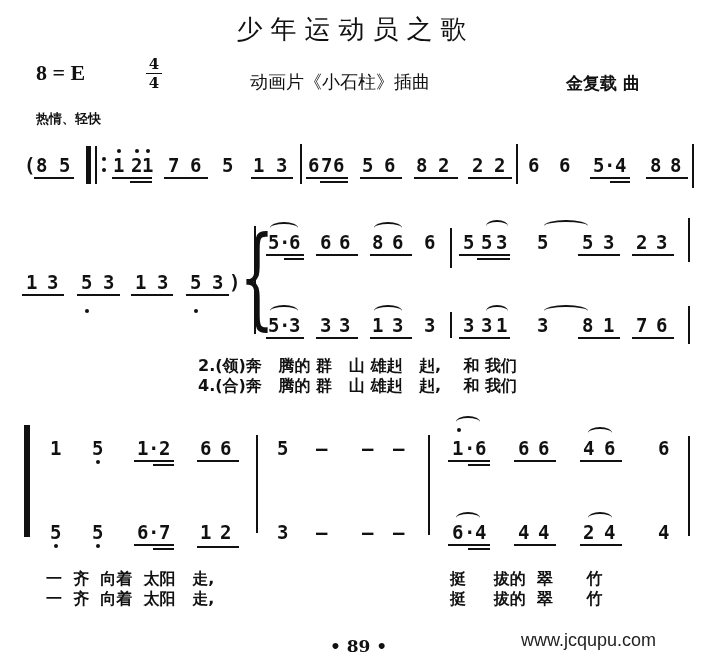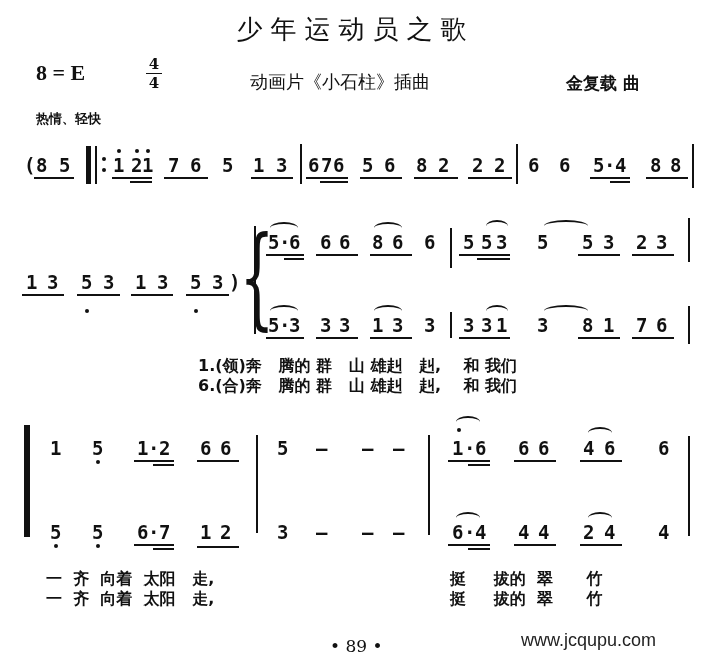--- a/index.html
+++ b/index.html
@@ -12,21 +12,21 @@
   .subtitle{left:250px;top:70px;font-size:18px;font-family:"DejaVu Sans",sans-serif;}
   .composer{left:566px;top:72px;font-size:17px;font-weight:bold;font-family:"DejaVu Sans",sans-serif;}
   .tempo{left:36px;top:110px;font-size:13px;font-weight:bold;font-family:"DejaVu Sans",sans-serif;}
   .n{position:absolute;font-size:19px;font-weight:bold;font-family:"DejaVu Sans Mono",monospace;line-height:20px;}
   .ul{position:absolute;height:0;border-top:2px solid #111;}
   .bar{position:absolute;width:0;border-left:2px solid #111;}
   .thick{position:absolute;width:5px;background:#111;}
   .dot{position:absolute;width:4px;height:4px;border-radius:50%;background:#111;}
   .slur{position:absolute;height:10px;border-top:2px solid #111;border-radius:50% 50% 0 0;}
   .ly{position:absolute;font-size:16px;font-weight:bold;font-family:"DejaVu Sans",sans-serif;line-height:18px;white-space:pre;}
-  .page{left:330px;top:636px;font-size:17px;font-weight:normal;}
+  .page{left:330px;top:636px;font-size:17px;font-weight:bold;}
   .wm{left:521px;top:630px;font-size:18px;font-family:"Liberation Sans",sans-serif;color:#222;}
   .brace{position:absolute;font-size:110px;line-height:110px;font-family:"DejaVu Serif",serif;transform:scaleX(0.5);}
   .bracket{position:absolute;width:6px;background:#111;}
 </style>
 </head>
 <body>
 
 <div class="abs title">少年运动员之歌</div>
 <div class="abs key">8 = E</div>
 <div class="abs frac">
@@ -163,22 +163,22 @@
   <div class="slur" style="left:544px;top:305px;width:44px"></div>
   <span class="n" style="left:537px;top:315px">3</span>
   <span class="n" style="left:582px;top:315px">8</span>
   <span class="n" style="left:603px;top:315px">1</span>
   <div class="ul" style="left:578px;top:337px;width:42px"></div>
   <span class="n" style="left:636px;top:315px">7</span>
   <span class="n" style="left:656px;top:315px">6</span>
   <div class="ul" style="left:632px;top:337px;width:42px"></div>
   <div class="bar" style="left:688px;top:306px;height:38px"></div>
 
-  <div class="ly" style="left:198px;top:357px">1.(领)奔   腾的 群   山 雄赳   赳,    和 我们</div>
-  <div class="ly" style="left:198px;top:377px">6.(合)奔   腾的 群   山 雄赳   赳,    和 我们</div>
+  <div class="ly" style="left:198px;top:357px">2.(领)奔   腾的 群   山 雄赳   赳,    和 我们</div>
+  <div class="ly" style="left:198px;top:377px">4.(合)奔   腾的 群   山 雄赳   赳,    和 我们</div>
 </div>
 
 <div>
   <div class="bracket" style="left:24px;top:425px;height:112px"></div>
   <span class="n" style="left:50px;top:438px">1</span>
   <span class="n" style="left:92px;top:438px">5</span>
   <div class="dot" style="left:96px;top:460px"></div>
   <span class="n" style="left:137px;top:438px">1</span>
   <span class="n" style="left:148px;top:438px">·</span>
   <span class="n" style="left:159px;top:438px">2</span>

